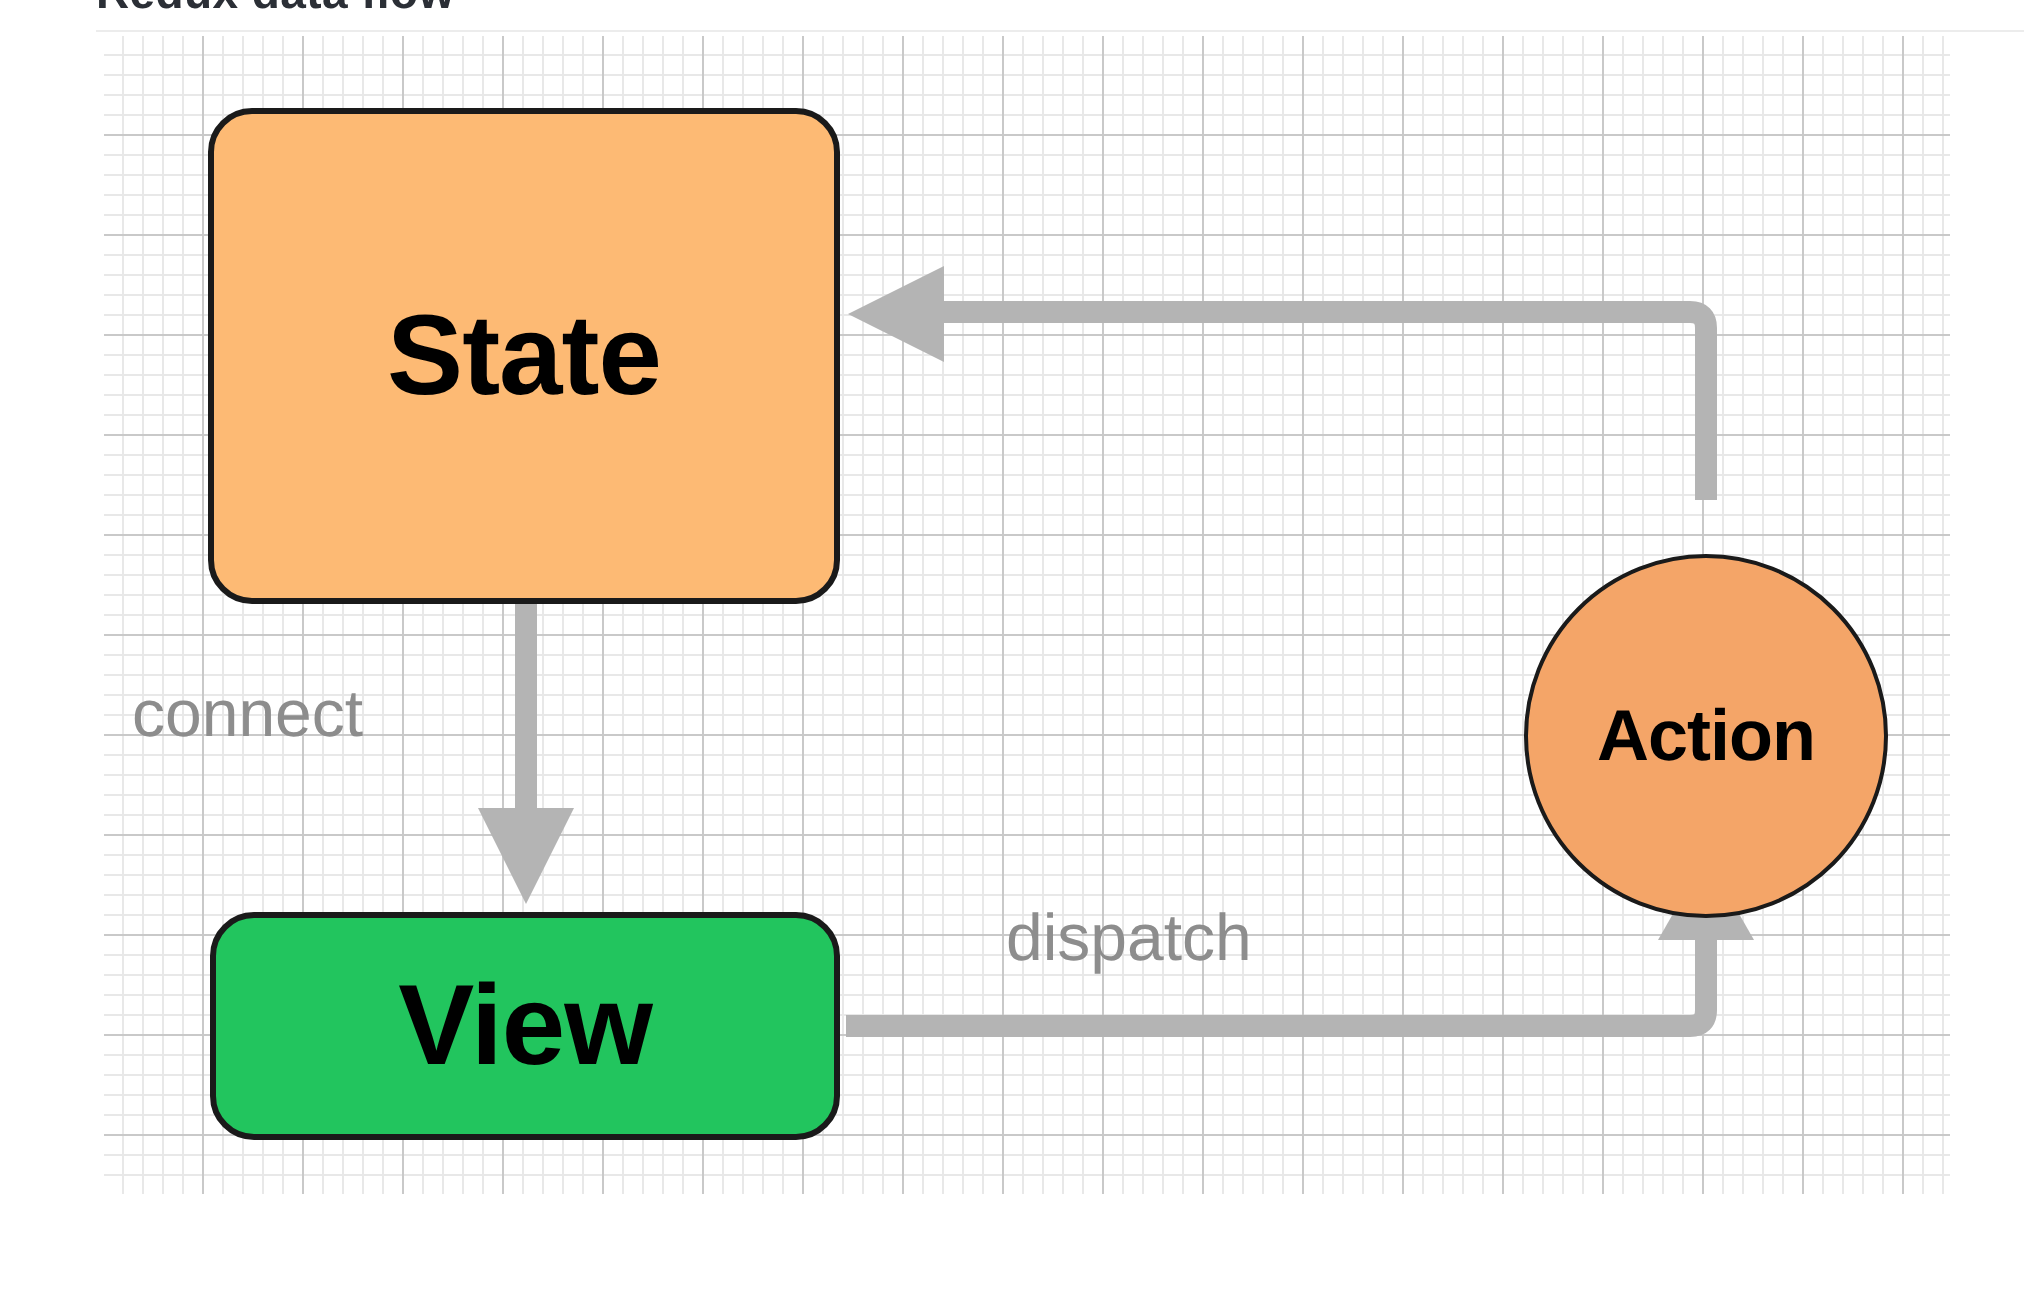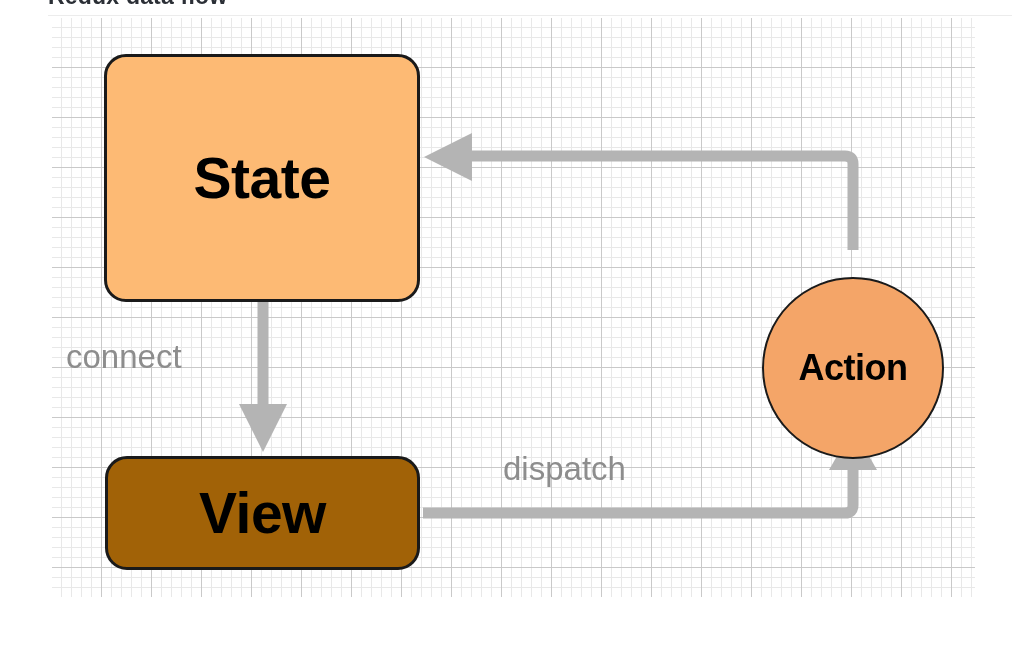--- a/index.html
+++ b/index.html
@@ -78,21 +78,21 @@
     width: 316px; height: 248px;
     background: #fdba74;
     border: 3px solid #1a1a1a;
     border-radius: 22px;
   }
   #node-state .node-label { font-size: 57px; }
 
   #node-view {
     left: 105px; top: 456px;
     width: 315px; height: 114px;
-    background: #a16207;
+    background: #22c55e;
     border: 3px solid #1a1a1a;
     border-radius: 22px;
   }
   #node-view .node-label { font-size: 57px; }
 
   #node-action {
     left: 762px; top: 247px;
     width: 182px; height: 182px;
     background: #f4a568;
     border: 2px solid #1a1a1a;

